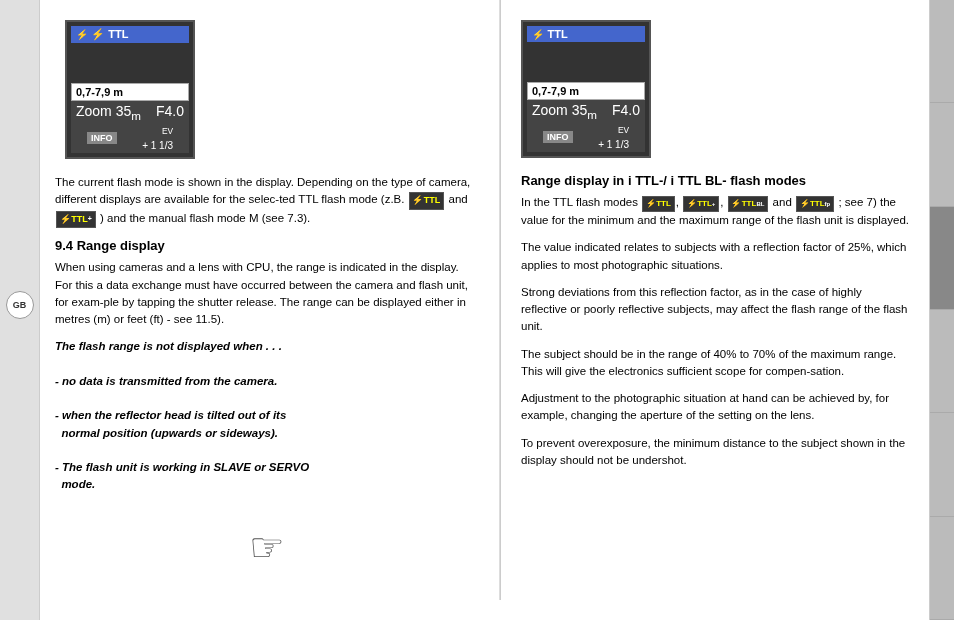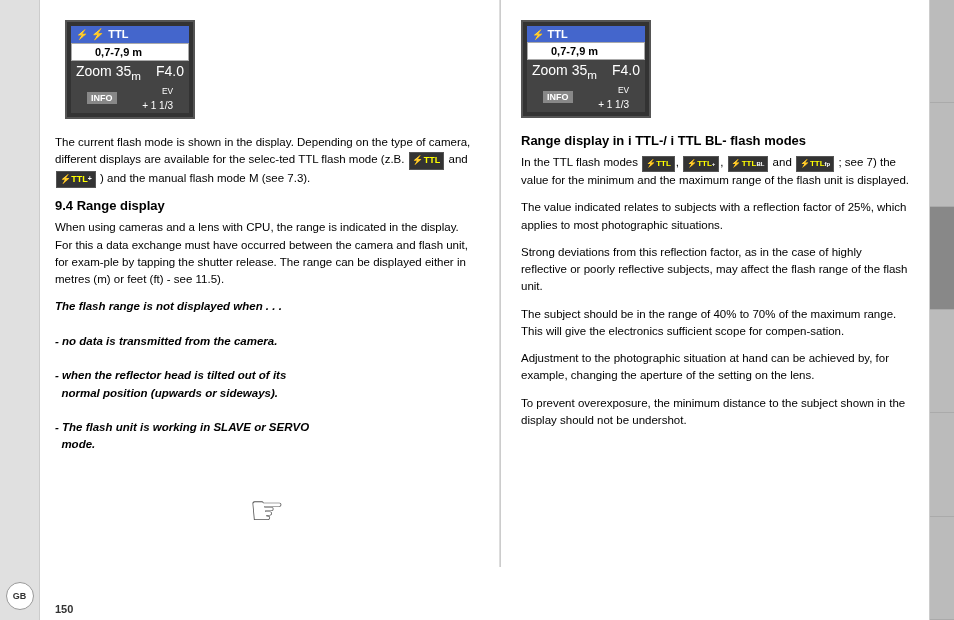--- a/index.html
+++ b/index.html
@@ -13,21 +13,21 @@
       display: flex;
     }
 
     
     .left-sidebar {
       width: 40px;
       background: #e0e0e0;
       display: flex;
       flex-direction: column;
       align-items: center;
-      justify-content: flex-end;
+      justify-content: center;
       padding-bottom: 10px;
       border-right: 1px solid #ccc;
     }
     .gb-badge {
       width: 28px;
       height: 28px;
       background: #fff;
       border: 1px solid #999;
       border-radius: 50%;
       display: flex;
@@ -94,24 +94,25 @@
     .flash-row-ttl.selected {
       background: #4466cc;
     }
     .ttl-icon {
       color: #ffcc00;
       font-size: 10px;
     }
     .flash-row-range {
       background: #fff;
       color: #000;
-      padding: 2px 23px;
+      padding: 2px 4px;
       font-size: 11px;
       font-weight: bold;
       border: 1px solid #aaa;
+      margin-top: 40px;
     }
     .flash-row-zoom {
       background: #444;
       color: #fff;
       padding: 2px 5px;
       font-size: 14px;
       display: flex;
       justify-content: space-between;
     }
     .flash-row-info {

